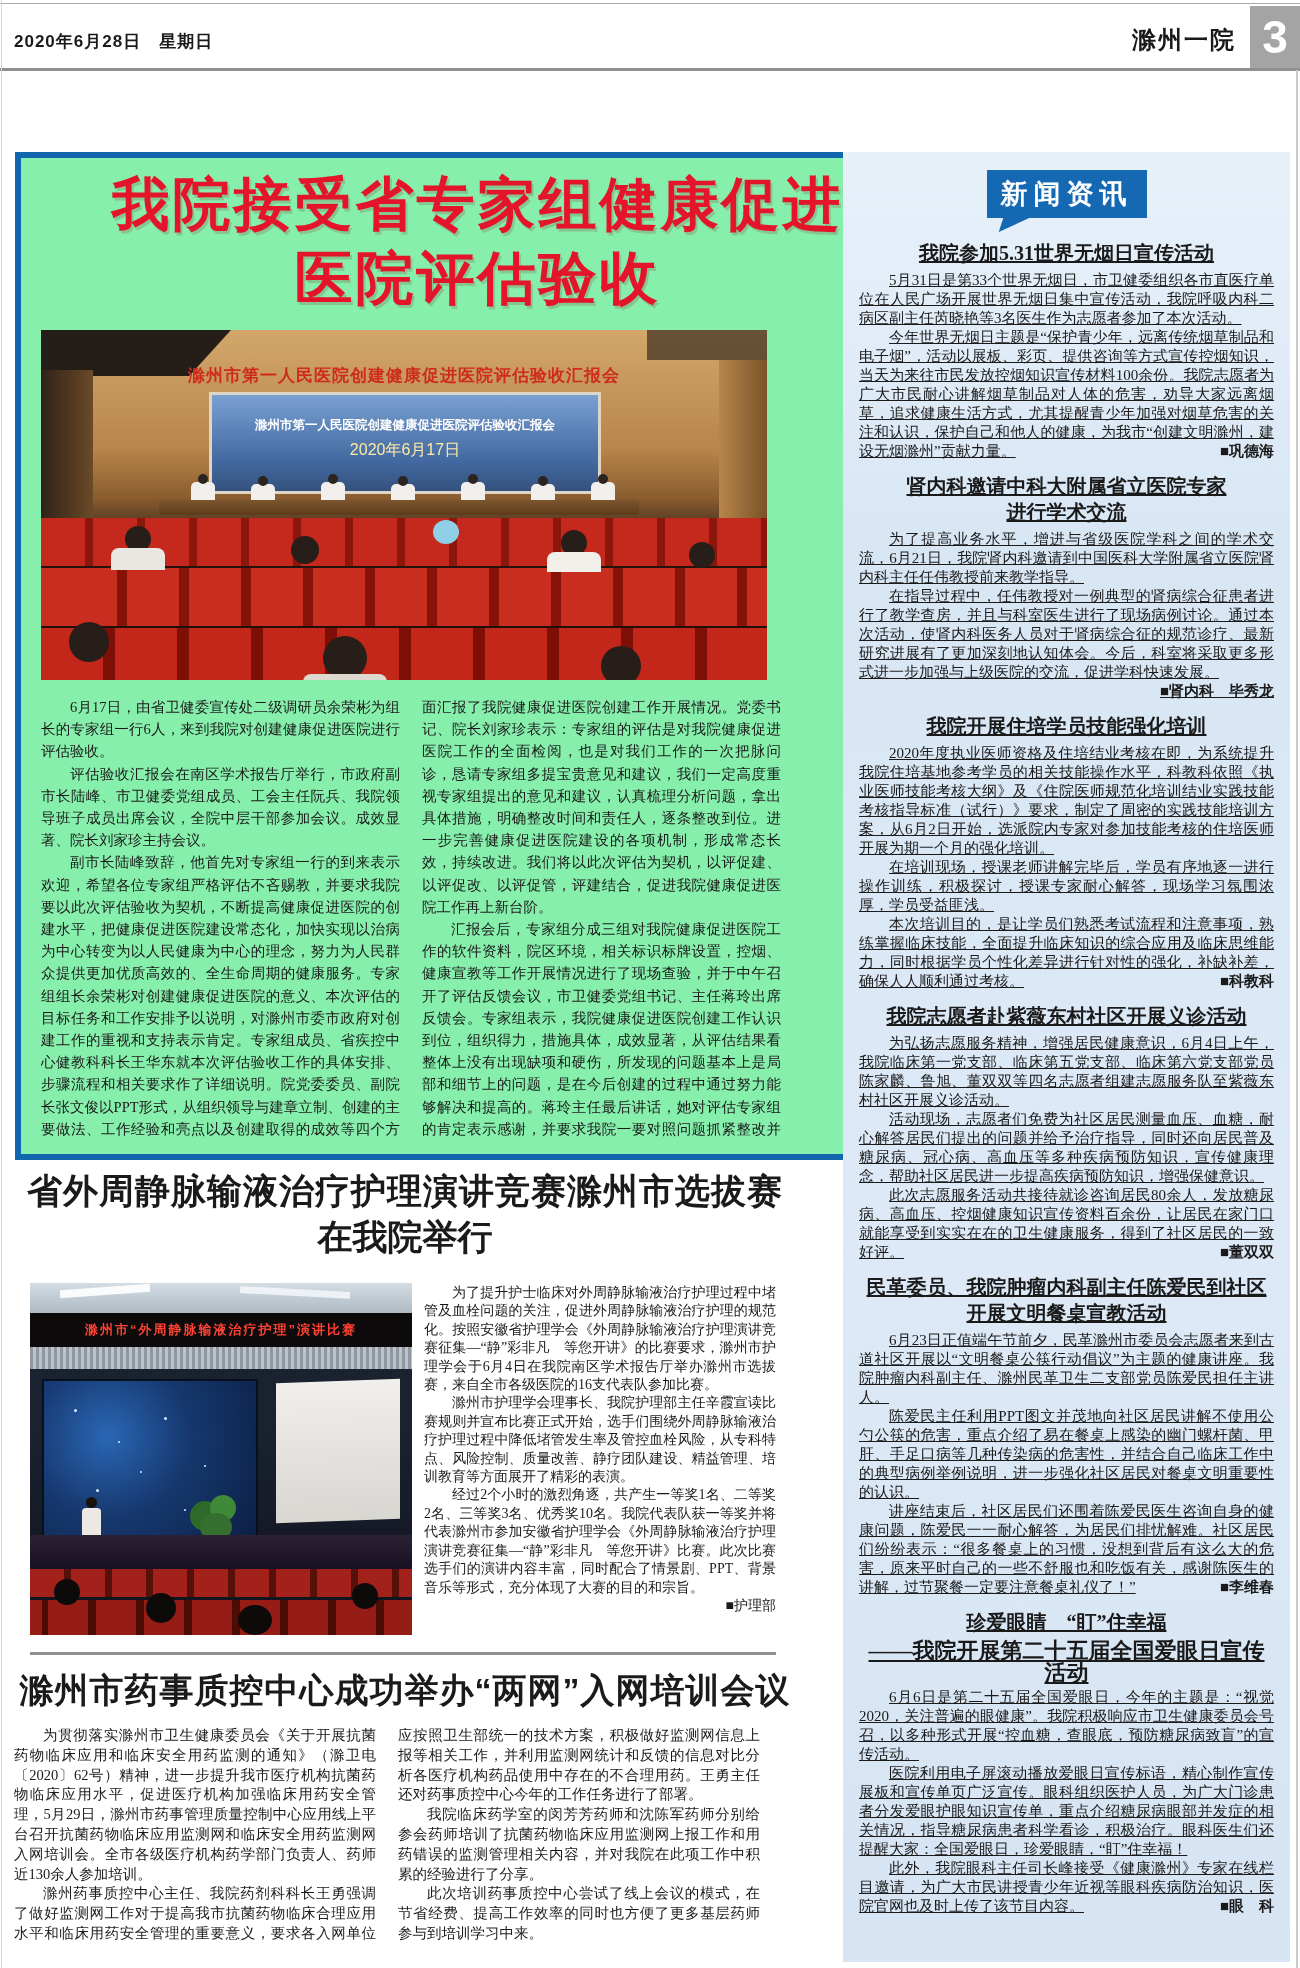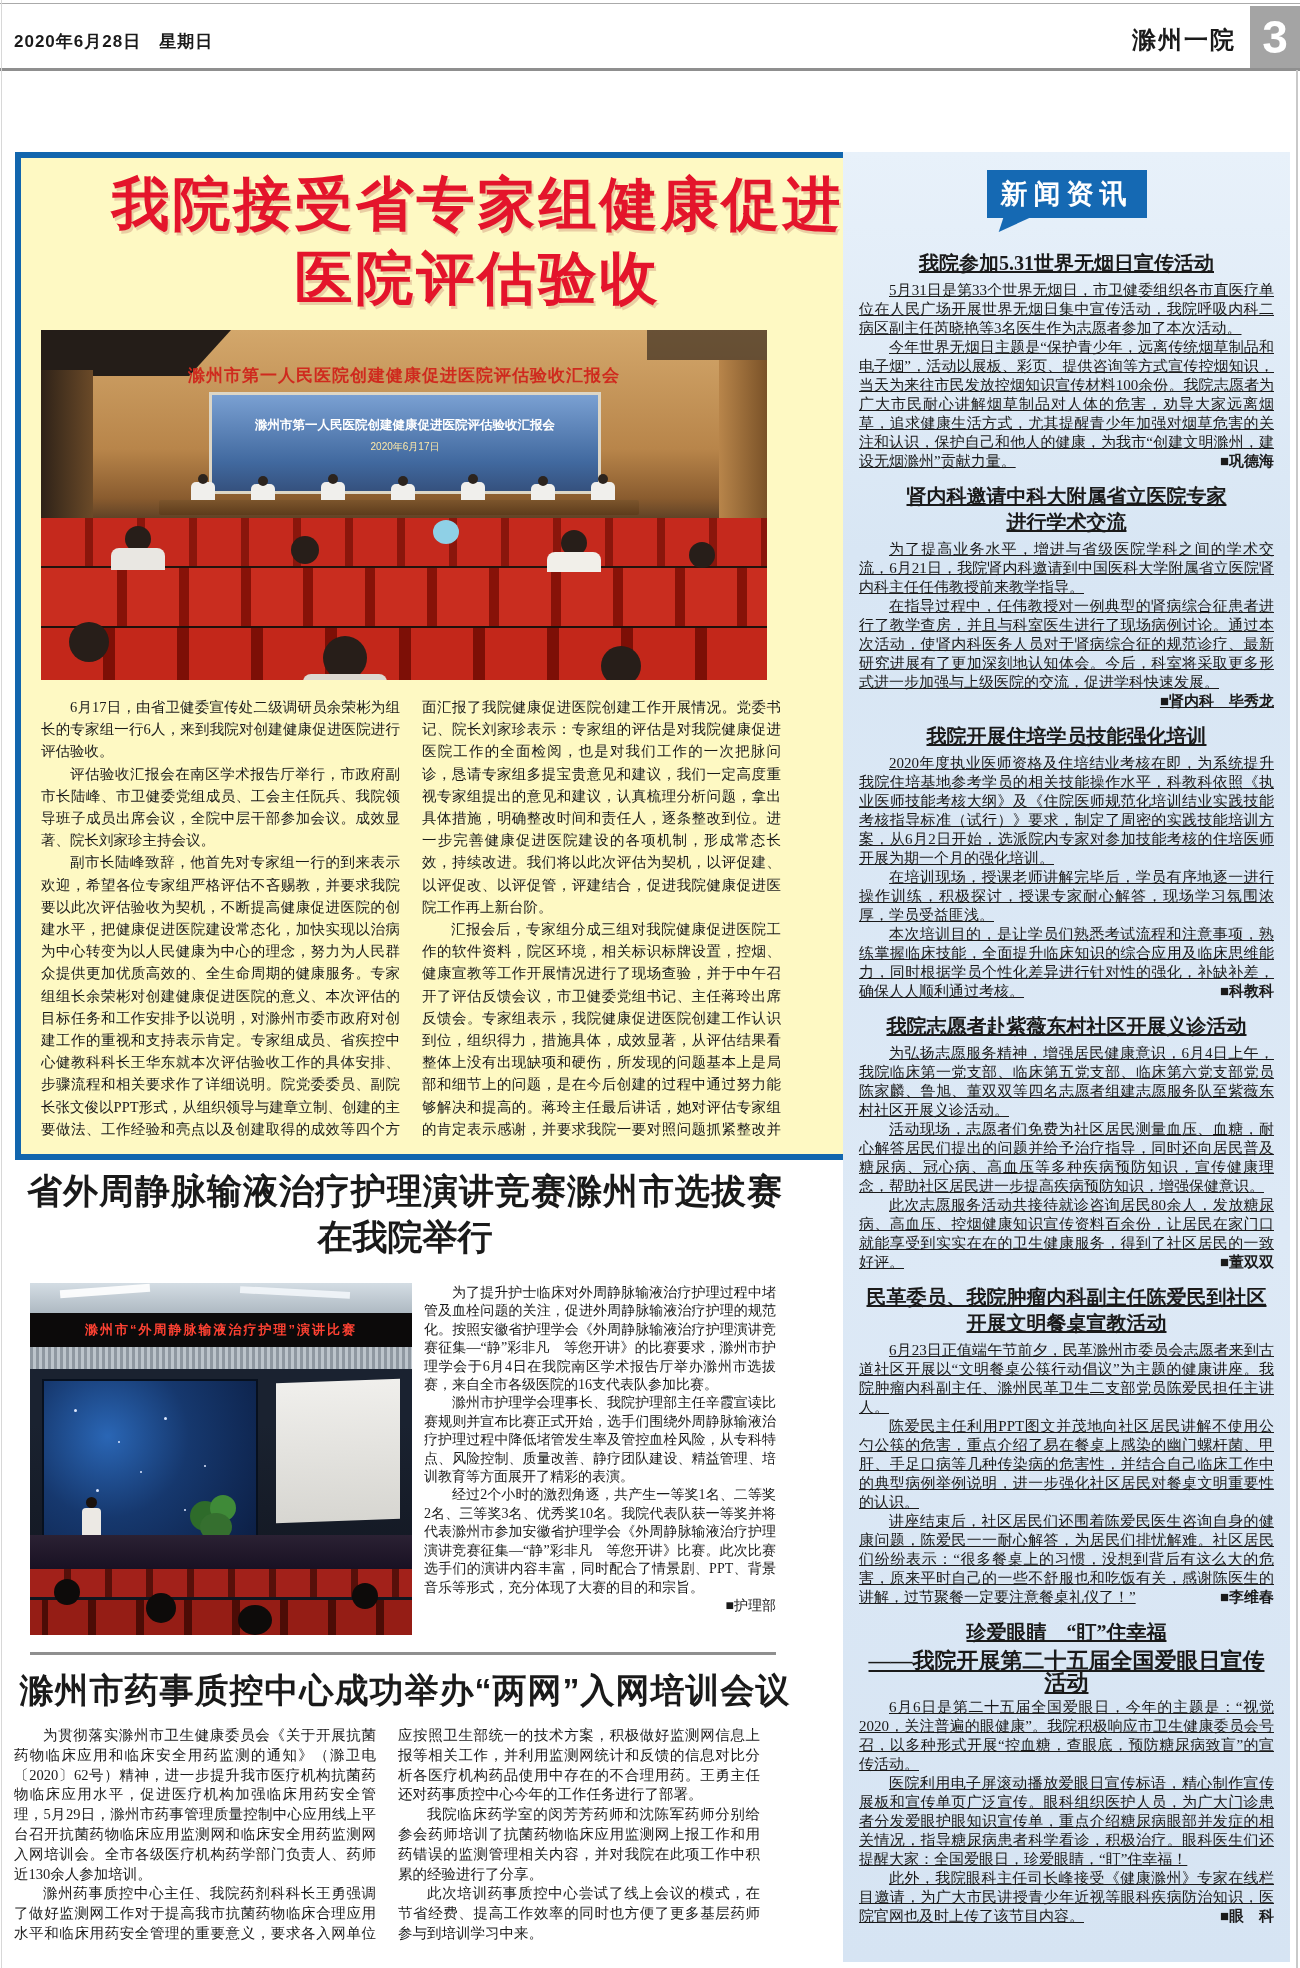--- a/index.html
+++ b/index.html
@@ -13,37 +13,37 @@
   .hdr-botline{left:0;top:68px;width:1300px;height:3px;background:#8f8f8f;}
   .hdr-date{left:14px;top:30px;font-size:17px;font-weight:bold;letter-spacing:1px;}
   .hdr-date .wk{margin-left:18px;}
   .hdr-mast{right:64px;top:24px;font-size:24px;font-weight:900;letter-spacing:2px;}
   .hdr-pgbox{right:0;top:6px;width:50px;height:62px;background:#a4a4a4;color:#fff;
              font-size:46px;font-weight:900;text-align:center;line-height:62px;}
   .edge-l{left:1px;top:0;width:1px;height:1968px;background:#d8d8d8;}
   .edge-r{right:2px;top:70px;width:2px;height:1898px;background:#c9c9c9;}
 
   
-  .fbox{left:15px;top:152px;width:925px;height:1008px;border:6px solid #1266ae;background:#fef9c3;box-sizing:border-box;}
+  .fbox{left:15px;top:152px;width:925px;height:1008px;border:6px solid #1266ae;background:#86efac;box-sizing:border-box;}
   .f-title{width:100%;text-align:center;color:#e4142b;font-weight:900;font-size:58px;line-height:72px;
            letter-spacing:3px;text-shadow:2px 3px 0 rgba(140,10,20,.18);}
   .f-t1{left:0;top:10px;}
   .f-t2{left:0;top:84px;}
   .f-photo{left:20px;top:172px;width:726px;height:350px;overflow:hidden;
            background:linear-gradient(180deg,#d3a76b 0%,#b8854a 34%,#8a5c2f 48%,#33261c 60%,#1d150f 100%);}
   .p1-ceil{left:0;top:0;width:190px;height:46px;background:#241d18;clip-path:polygon(0 0,100% 0,78% 100%,0 100%);}
   .p1-ceil2{right:0;top:0;width:120px;height:30px;background:#3a2c1f;opacity:.7;}
   .p1-sidewall-l{left:0;top:40px;width:52px;height:180px;background:linear-gradient(90deg,#2e2218,#6b4a28);}
   .p1-sidewall-r{right:0;top:30px;width:48px;height:190px;background:linear-gradient(270deg,#7a5228,#b8854a);}
   .p1-banner{left:0;top:34px;width:100%;text-align:center;color:#cf2a1e;font-weight:bold;font-size:17px;letter-spacing:1px;}
   .p1-screen{left:168px;top:62px;width:392px;height:102px;border:3px solid #ddd6c6;
              background:linear-gradient(180deg,#7aa0d2 0%,#41699f 70%,#35517e 100%);
              color:#fff;text-align:center;box-sizing:border-box;padding-top:22px;}
   .p1-screen .st{font-size:12.5px;font-weight:bold;line-height:17px;padding:0 14px;}
-  .p1-screen .sd{font-size:10px;color:#ffe9a8;margin-top:6px;}
+  .p1-screen .sd{font-size:16px;color:#ffe9a8;margin-top:6px;}
   .p1-table{left:118px;top:170px;width:480px;height:15px;background:linear-gradient(180deg,#7c552c,#5d3c1c);border-radius:2px;}
   .p1-person{width:24px;height:18px;background:#f0efec;border-radius:5px 5px 0 0;}
   .p1-person::before{content:"";position:absolute;left:7px;top:-8px;width:10px;height:10px;border-radius:50%;background:#2c241e;}
   .chair-row{left:0;width:726px;}
   .cr1{top:188px;height:48px;background:repeating-linear-gradient(90deg,#c5291d 0 44px,#8a160c 44px 52px);}
   .cr2{top:238px;height:58px;background:repeating-linear-gradient(90deg,#c92d1f 0 52px,#871208 52px 62px);background-position:24px 0;}
   .cr3{top:298px;height:66px;background:repeating-linear-gradient(90deg,#c3271a 0 62px,#7d0f06 62px 74px);}
   .rowgap{left:0;width:726px;height:4px;background:rgba(30,8,4,.55);}
   .head{border-radius:50%;background:#271e19;}
   .shoulder{border-radius:8px 8px 0 0;}
@@ -82,21 +82,21 @@
   
   .rule3{left:30px;top:1652px;width:746px;height:3px;background:#8f8f8f;}
   .a3-title{left:15px;top:1668px;width:780px;text-align:center;font-size:34px;font-weight:900;letter-spacing:1px;}
   .a3-text{left:14px;top:1726px;width:746px;height:228px;column-count:2;column-gap:22px;
            font-size:14.5px;line-height:19.8px;text-align:justify;overflow:hidden;}
   .a3-text p{margin:0;text-indent:2em;}
 
   
   .sidebar{left:843px;top:152px;width:447px;height:1810px;box-sizing:border-box;padding:18px 16px 0 16px;overflow:hidden;
            background:linear-gradient(180deg,#e8f1fa 0%,#d8e6f4 22%,#dde9f6 60%,#d6e4f3 100%);}
-  .badge-wrap{position:relative;width:160px;margin:0 auto 32px auto;}
+  .badge-wrap{position:relative;width:160px;margin:0 auto 22px auto;}
   .badge{width:160px;height:48px;background:#1569b3;color:#fff;text-align:center;line-height:48px;
          font-size:27px;font-weight:900;letter-spacing:6px;}
   .badge-tail{position:absolute;left:14px;top:48px;width:0;height:0;
               border-left:26px solid #1569b3;border-bottom:14px solid transparent;transform:skewX(-18deg);}
   .sb-item{margin-bottom:10px;text-decoration:underline;}
   .sb-title{text-align:center;font-size:20px;font-weight:900;line-height:26px;margin:12px 0 5px 0;white-space:pre-line;}
   .sb-sub{text-align:center;font-size:22px;font-weight:900;line-height:22px;margin:0 0 4px 0;}
   .sb-item p{margin:0;font-size:15px;line-height:19px;text-align:justify;text-indent:2em;}
   .sb-byline{float:right;font-weight:bold;text-indent:0;}
   .sb-byline-row{text-align:right;font-weight:bold;font-size:15px;line-height:19px;}

